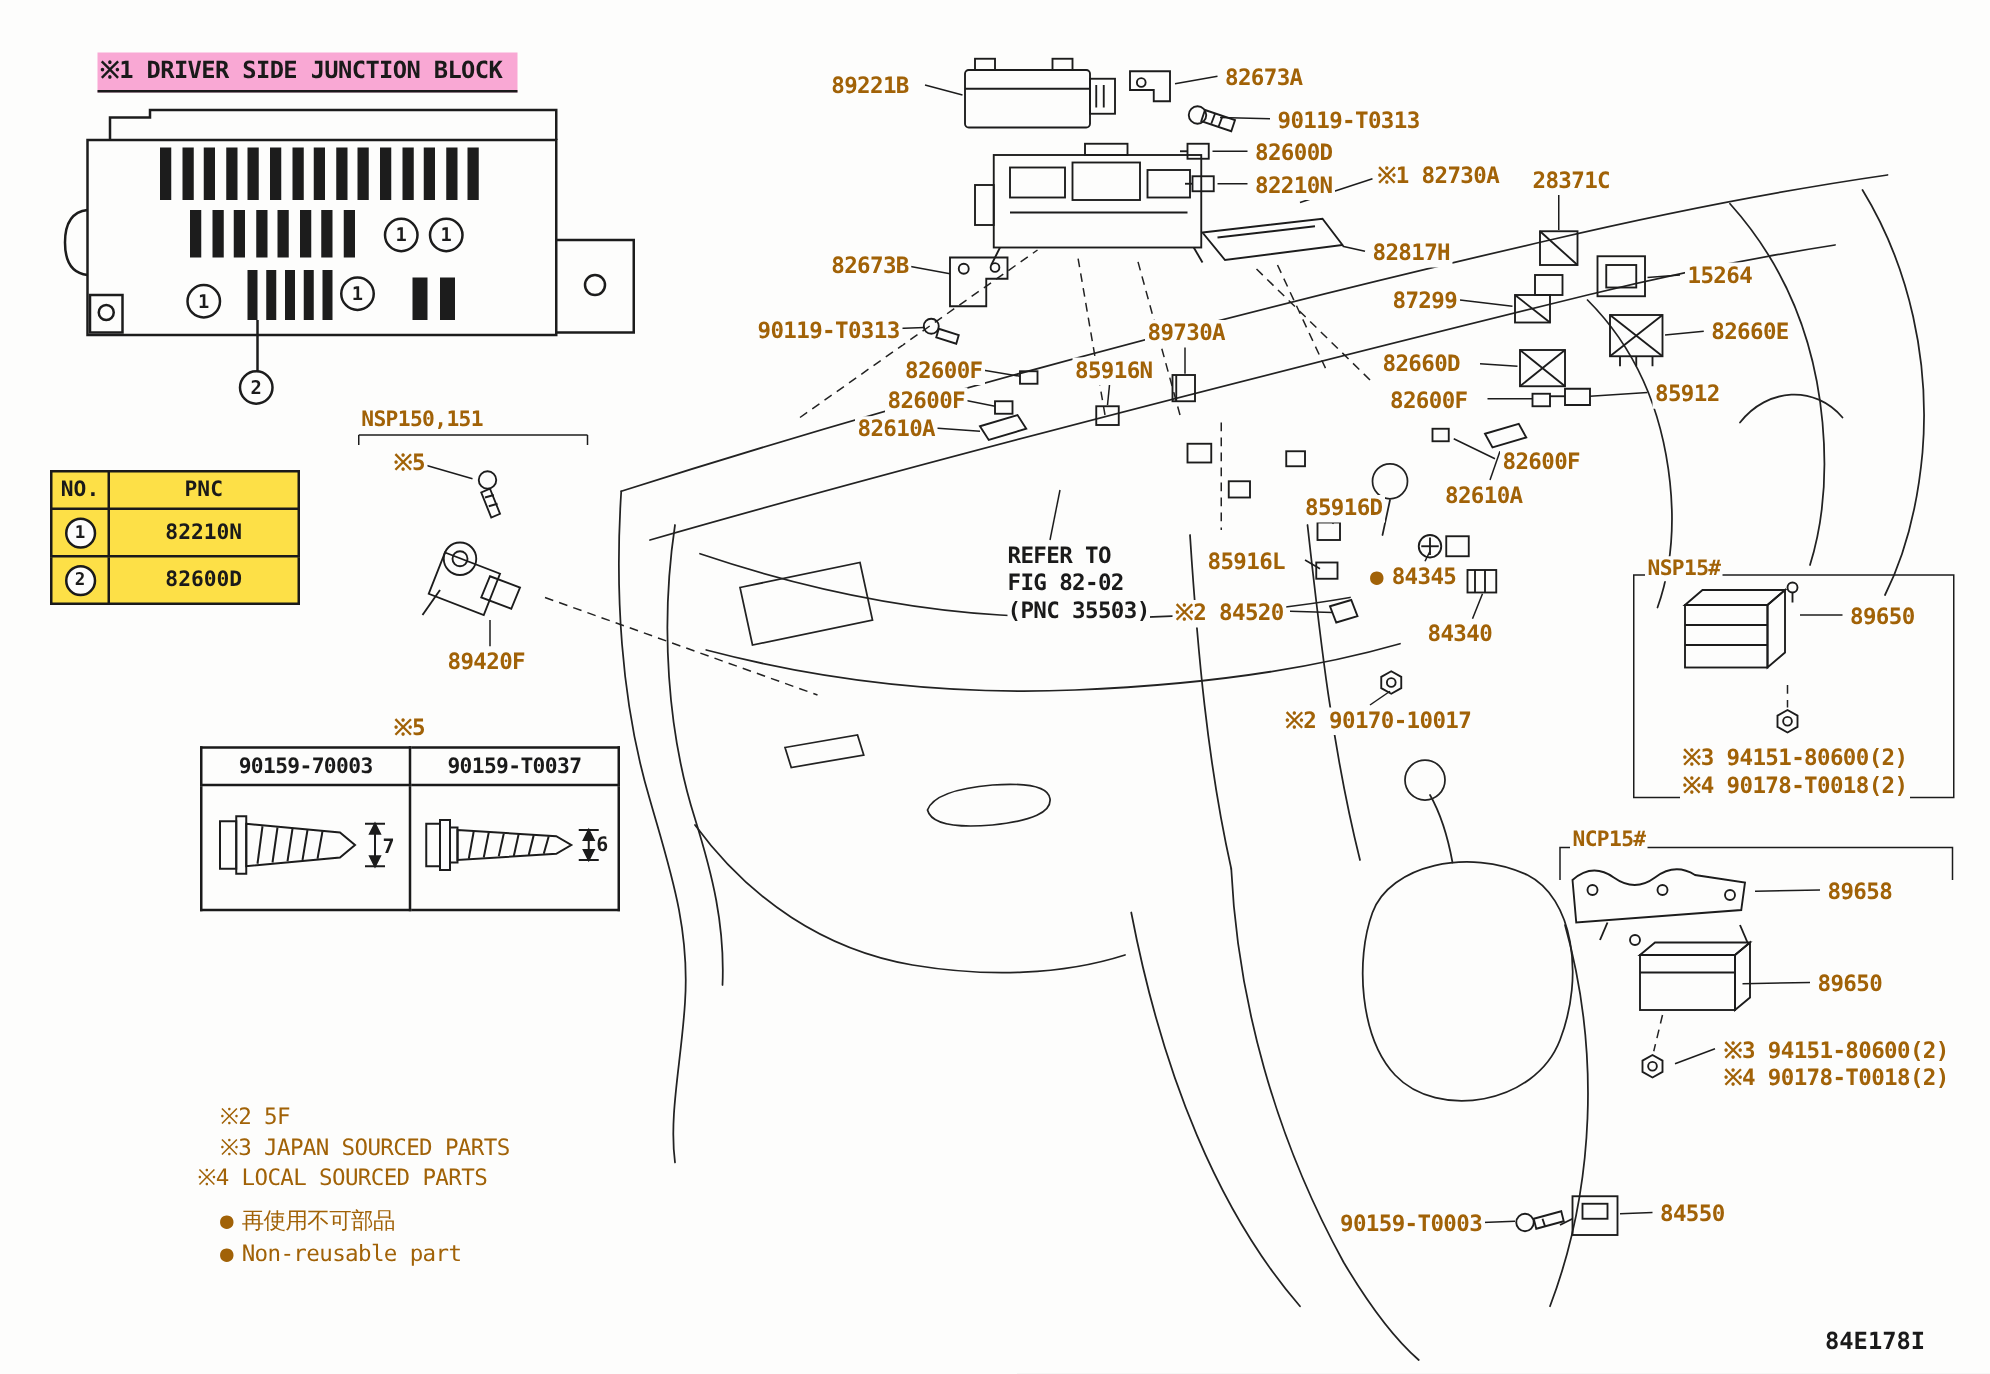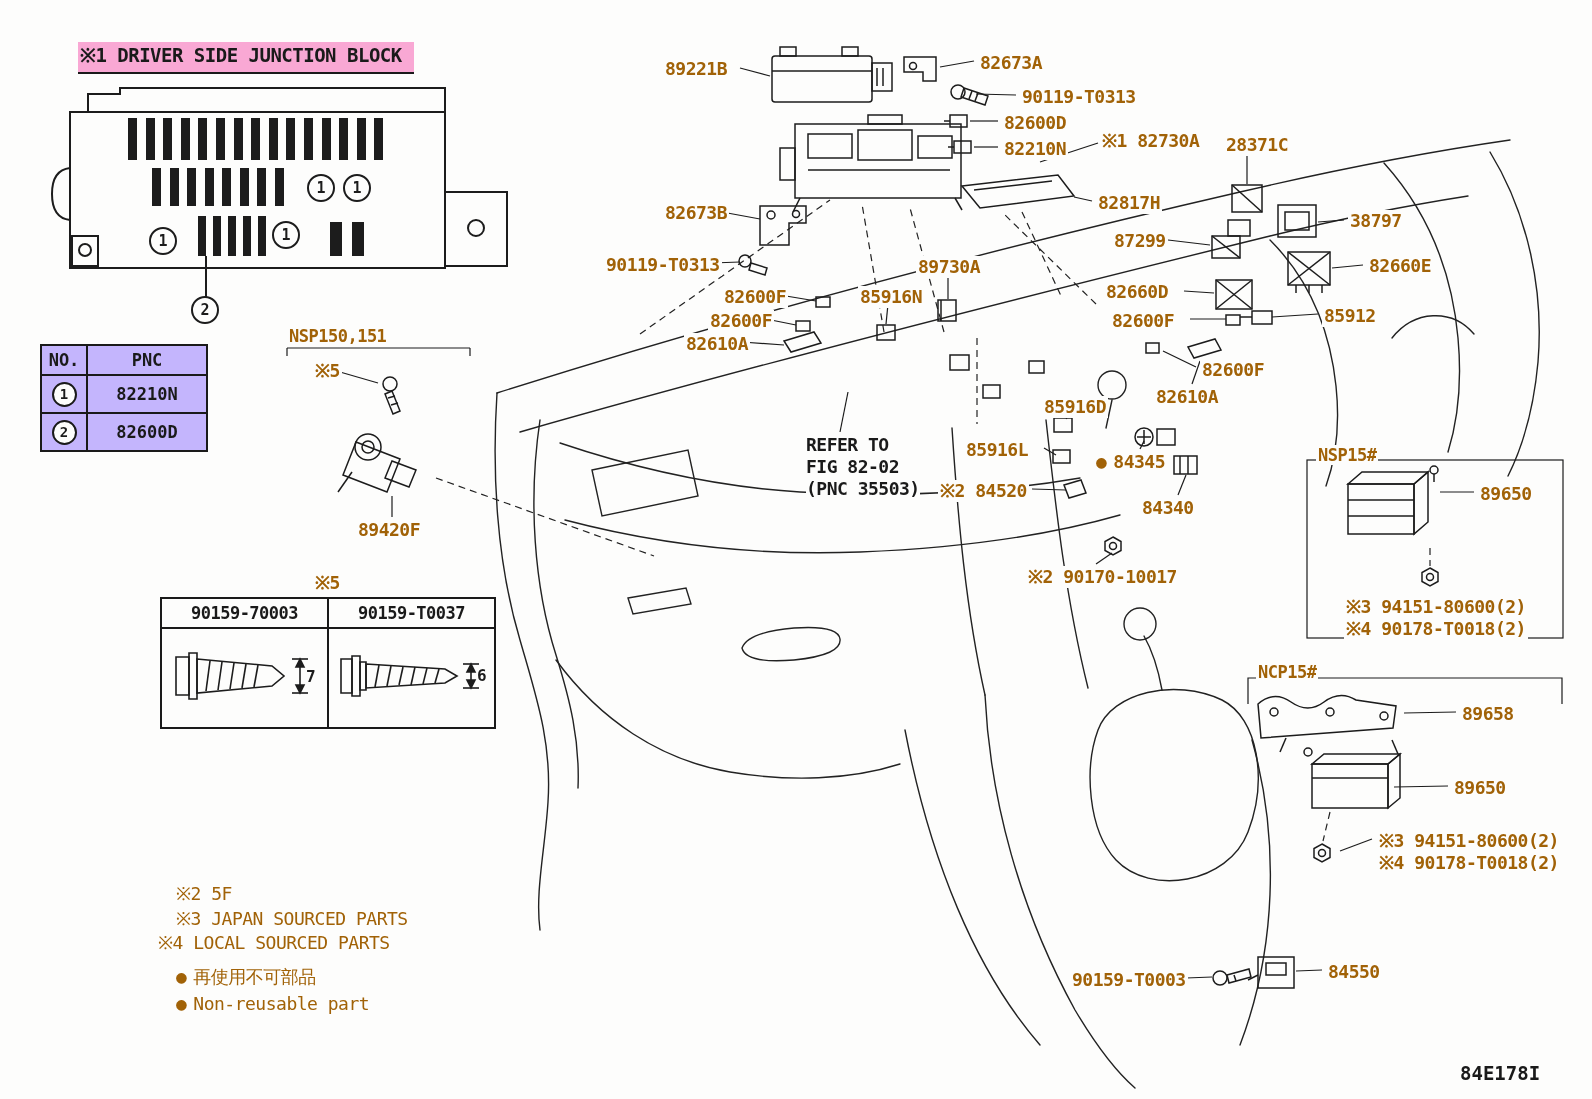--- a/index.html
+++ b/index.html
@@ -11,21 +11,21 @@
          white-space:nowrap;background:#fdfdfc;padding:0 2px;line-height:1.2;letter-spacing:-0.5px}
   .label.plain{font-weight:normal;background:transparent}
   .label.note{font-weight:bold}
   .label.sec{font-size:17px}
   .jb-title{position:absolute;left:78px;top:42px;font:bold 19px "DejaVu Sans Mono",monospace;
             border-bottom:2px solid #1a1a1a;padding:0 12px 4px 2px;letter-spacing:-0.5px;background:#f9a8d4}
   .ref-note{position:absolute;left:806px;top:434px;font:bold 18px "DejaVu Sans Mono",monospace;
             line-height:22px;background:#fdfdfc;letter-spacing:-0.5px}
   .dot{margin-right:7px}
   .cjk{font-family:"DejaVu Sans","Liberation Sans",sans-serif}
-  table.pnc-table{position:absolute;left:40px;top:344px;border-collapse:collapse;background:#c4b5fd}
+  table.pnc-table{position:absolute;left:40px;top:376px;border-collapse:collapse;background:#fde047}
   table.pnc-table th,table.pnc-table td{border:2px solid #1a1a1a;font:bold 17px "DejaVu Sans Mono",monospace;
             text-align:center;padding:0;color:#1a1a1a}
   table.pnc-table th{height:30px}
   table.pnc-table td{height:38px}
   td.pnc-val{text-align:left;padding-left:16px;font-size:18px}
   .cnum{display:inline-flex;width:25px;height:25px;border:2px solid #1a1a1a;border-radius:50%;
         align-items:center;justify-content:center;font-size:14px;font-weight:bold;background:#fdfdfc}
   table.fast-table{position:absolute;left:160px;top:597px;border-collapse:collapse;background:#fdfdfc}
   table.fast-table th,table.fast-table td{border:2px solid #1a1a1a;padding:0}
   table.fast-table th{width:167px;height:30px;font:bold 17px "DejaVu Sans Mono",monospace;text-align:center;letter-spacing:-0.5px}
@@ -344,21 +344,21 @@
   <div class="label sec" style="left:1256px;top:662px">NCP15#</div>
 
   <div class="label" style="left:663px;top:58px">89221B</div>
   <div class="label" style="left:978px;top:52px">82673A</div>
   <div class="label" style="left:1020px;top:86px">90119-T0313</div>
   <div class="label" style="left:1002px;top:112px">82600D</div>
   <div class="label" style="left:1002px;top:138px">82210N</div>
   <div class="label" style="left:1100px;top:130px">※1 82730A</div>
   <div class="label" style="left:1224px;top:134px">28371C</div>
   <div class="label" style="left:1096px;top:192px">82817H</div>
-  <div class="label" style="left:1348px;top:210px">38797</div>
+  <div class="label" style="left:1348px;top:210px">15264</div>
   <div class="label" style="left:1112px;top:230px">87299</div>
   <div class="label" style="left:1367px;top:255px">82660E</div>
   <div class="label" style="left:663px;top:202px">82673B</div>
   <div class="label" style="left:604px;top:254px">90119-T0313</div>
   <div class="label" style="left:916px;top:256px">89730A</div>
   <div class="label" style="left:858px;top:286px">85916N</div>
   <div class="label" style="left:1104px;top:281px">82660D</div>
   <div class="label" style="left:722px;top:286px">82600F</div>
   <div class="label" style="left:708px;top:310px">82600F</div>
   <div class="label" style="left:684px;top:333px">82610A</div>
@@ -394,21 +394,21 @@
   <div class="label plain" style="left:174px;top:883px">※2 5F</div>
   <div class="label plain" style="left:174px;top:908px">※3 JAPAN SOURCED PARTS</div>
   <div class="label plain" style="left:156px;top:932px">※4 LOCAL SOURCED PARTS</div>
   <div class="label plain" style="left:174px;top:966px"><span class="dot">●</span><span class="cjk">再使用不可部品</span></div>
   <div class="label plain" style="left:174px;top:993px"><span class="dot">●</span><span>Non-reusable part</span></div>
 
   <table class="pnc-table">
     <tbody>
         <tr>
       <th style="width:46px">NO.</th>
-      <th style="width:120px">PNC</th>
+      <th style="width:152px">PNC</th>
     </tr>
     <tr>
       <td><span class="cnum">1</span></td>
       <td class="pnc-val">82210N</td>
     </tr>
     <tr>
       <td><span class="cnum">2</span></td>
       <td class="pnc-val">82600D</td>
     </tr>
   </tbody>

